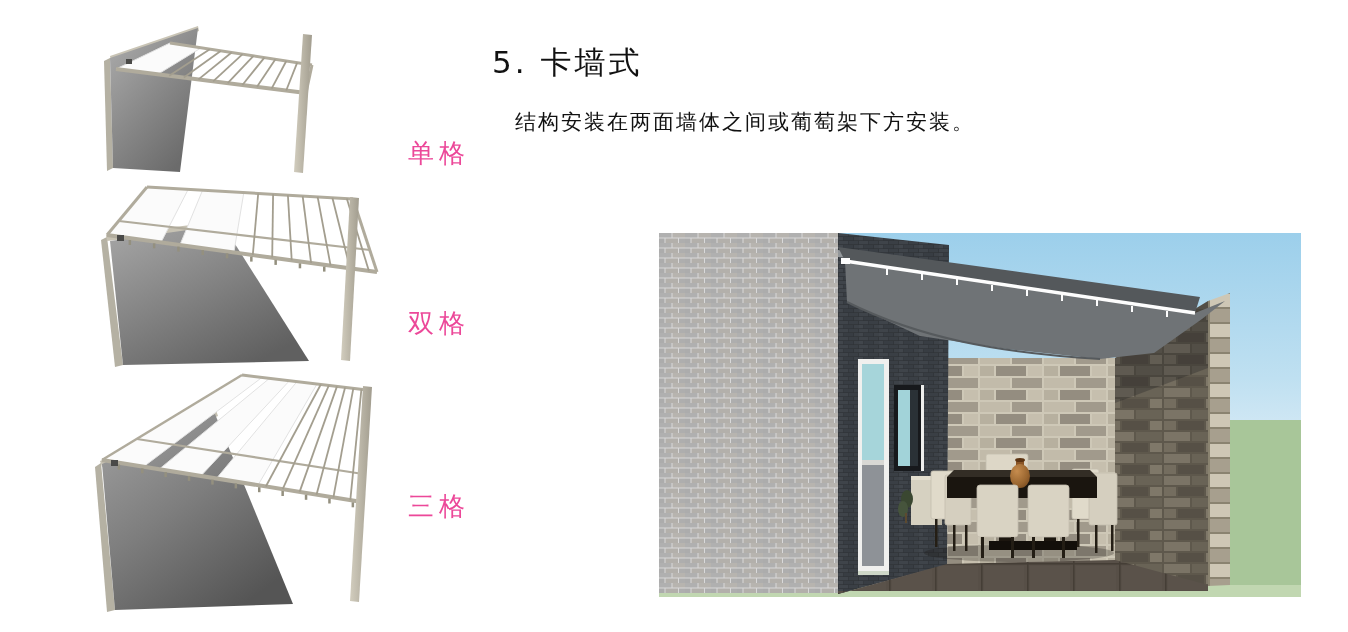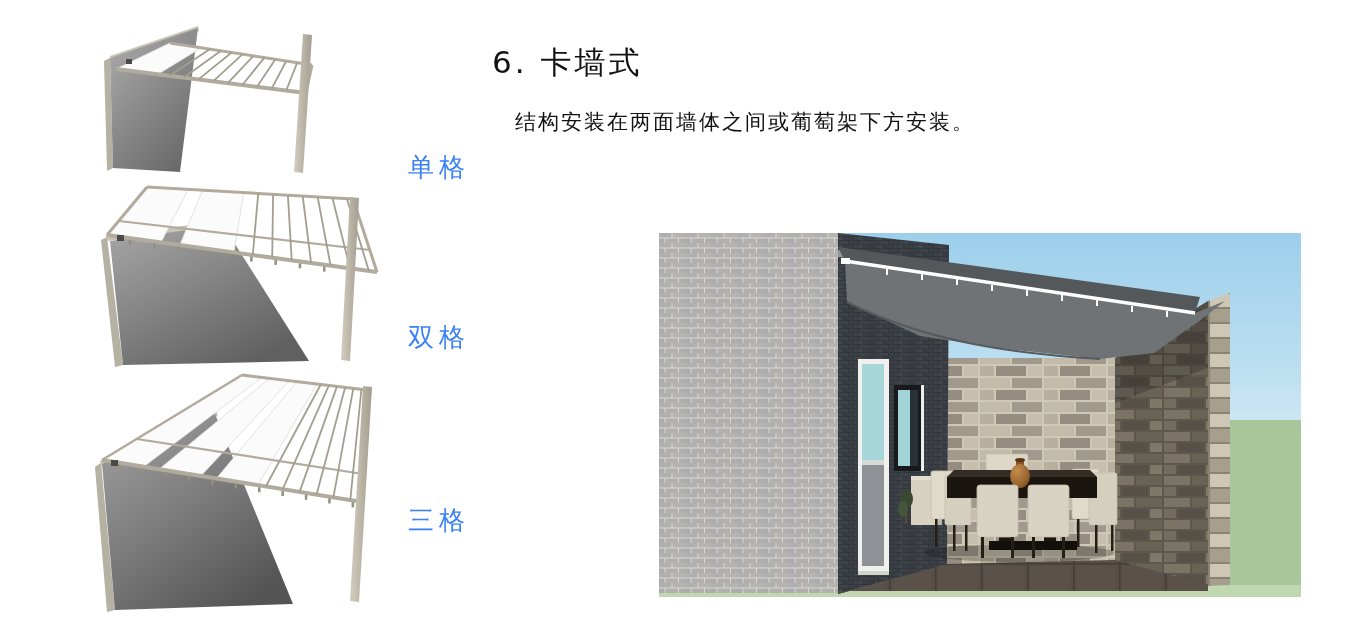--- a/index.html
+++ b/index.html
@@ -13,23 +13,22 @@
     font-family: "DejaVu Sans", "Liberation Sans", sans-serif;
     color: #151515;
   }
   .fig { position: absolute; }
   .fig svg { display: block; }
   .fig-label {
     position: absolute;
     font-size: 26px;
     letter-spacing: 5px;
     font-weight: 500;
-    color: #3b82f6;
+    color: #ec4899;
     white-space: nowrap;
-    margin-top: 14px;
   }
   .section-title {
     position: absolute;
     left: 492px; top: 42px;
     font-size: 31px;
     letter-spacing: 3px;
     font-weight: 500;
     color: #111;
     white-space: nowrap;
   }
@@ -238,21 +237,21 @@
         <rect x="259.8" y="122.8" width="2.5" height="5"></rect>
           <rect x="283.2" y="126.5" width="2.5" height="5"></rect>
         <rect x="306.6" y="130.3" width="2.5" height="5"></rect>
       </g>
       <polygon points="318,14 327,15 314,230 305,229" fill="url(#pg)"></polygon>
       <rect x="66" y="88" width="7" height="6" fill="#4a4a48"></rect>
     </svg>
   </div>
   <div class="fig-label" style="left:408px; top:489px;">三格</div>
 
-  <div class="section-title">6. 卡墙式</div>
+  <div class="section-title">5. 卡墙式</div>
   <div class="section-desc">结构安装在两面墙体之间或葡萄架下方安装。</div>
 
   <div class="patio">
     <svg width="642" height="364" viewBox="0 0 642 364">
       <rect x="0" y="0" width="642" height="364" fill="url(#sky)"></rect>
       <rect x="566" y="187" width="76" height="177" fill="#a8c699"></rect>
       <rect x="0" y="352" width="642" height="12" fill="#c1d7b1"></rect>
 
       <rect x="264" y="125" width="192" height="207" fill="url(#stoneA)"></rect>
 

